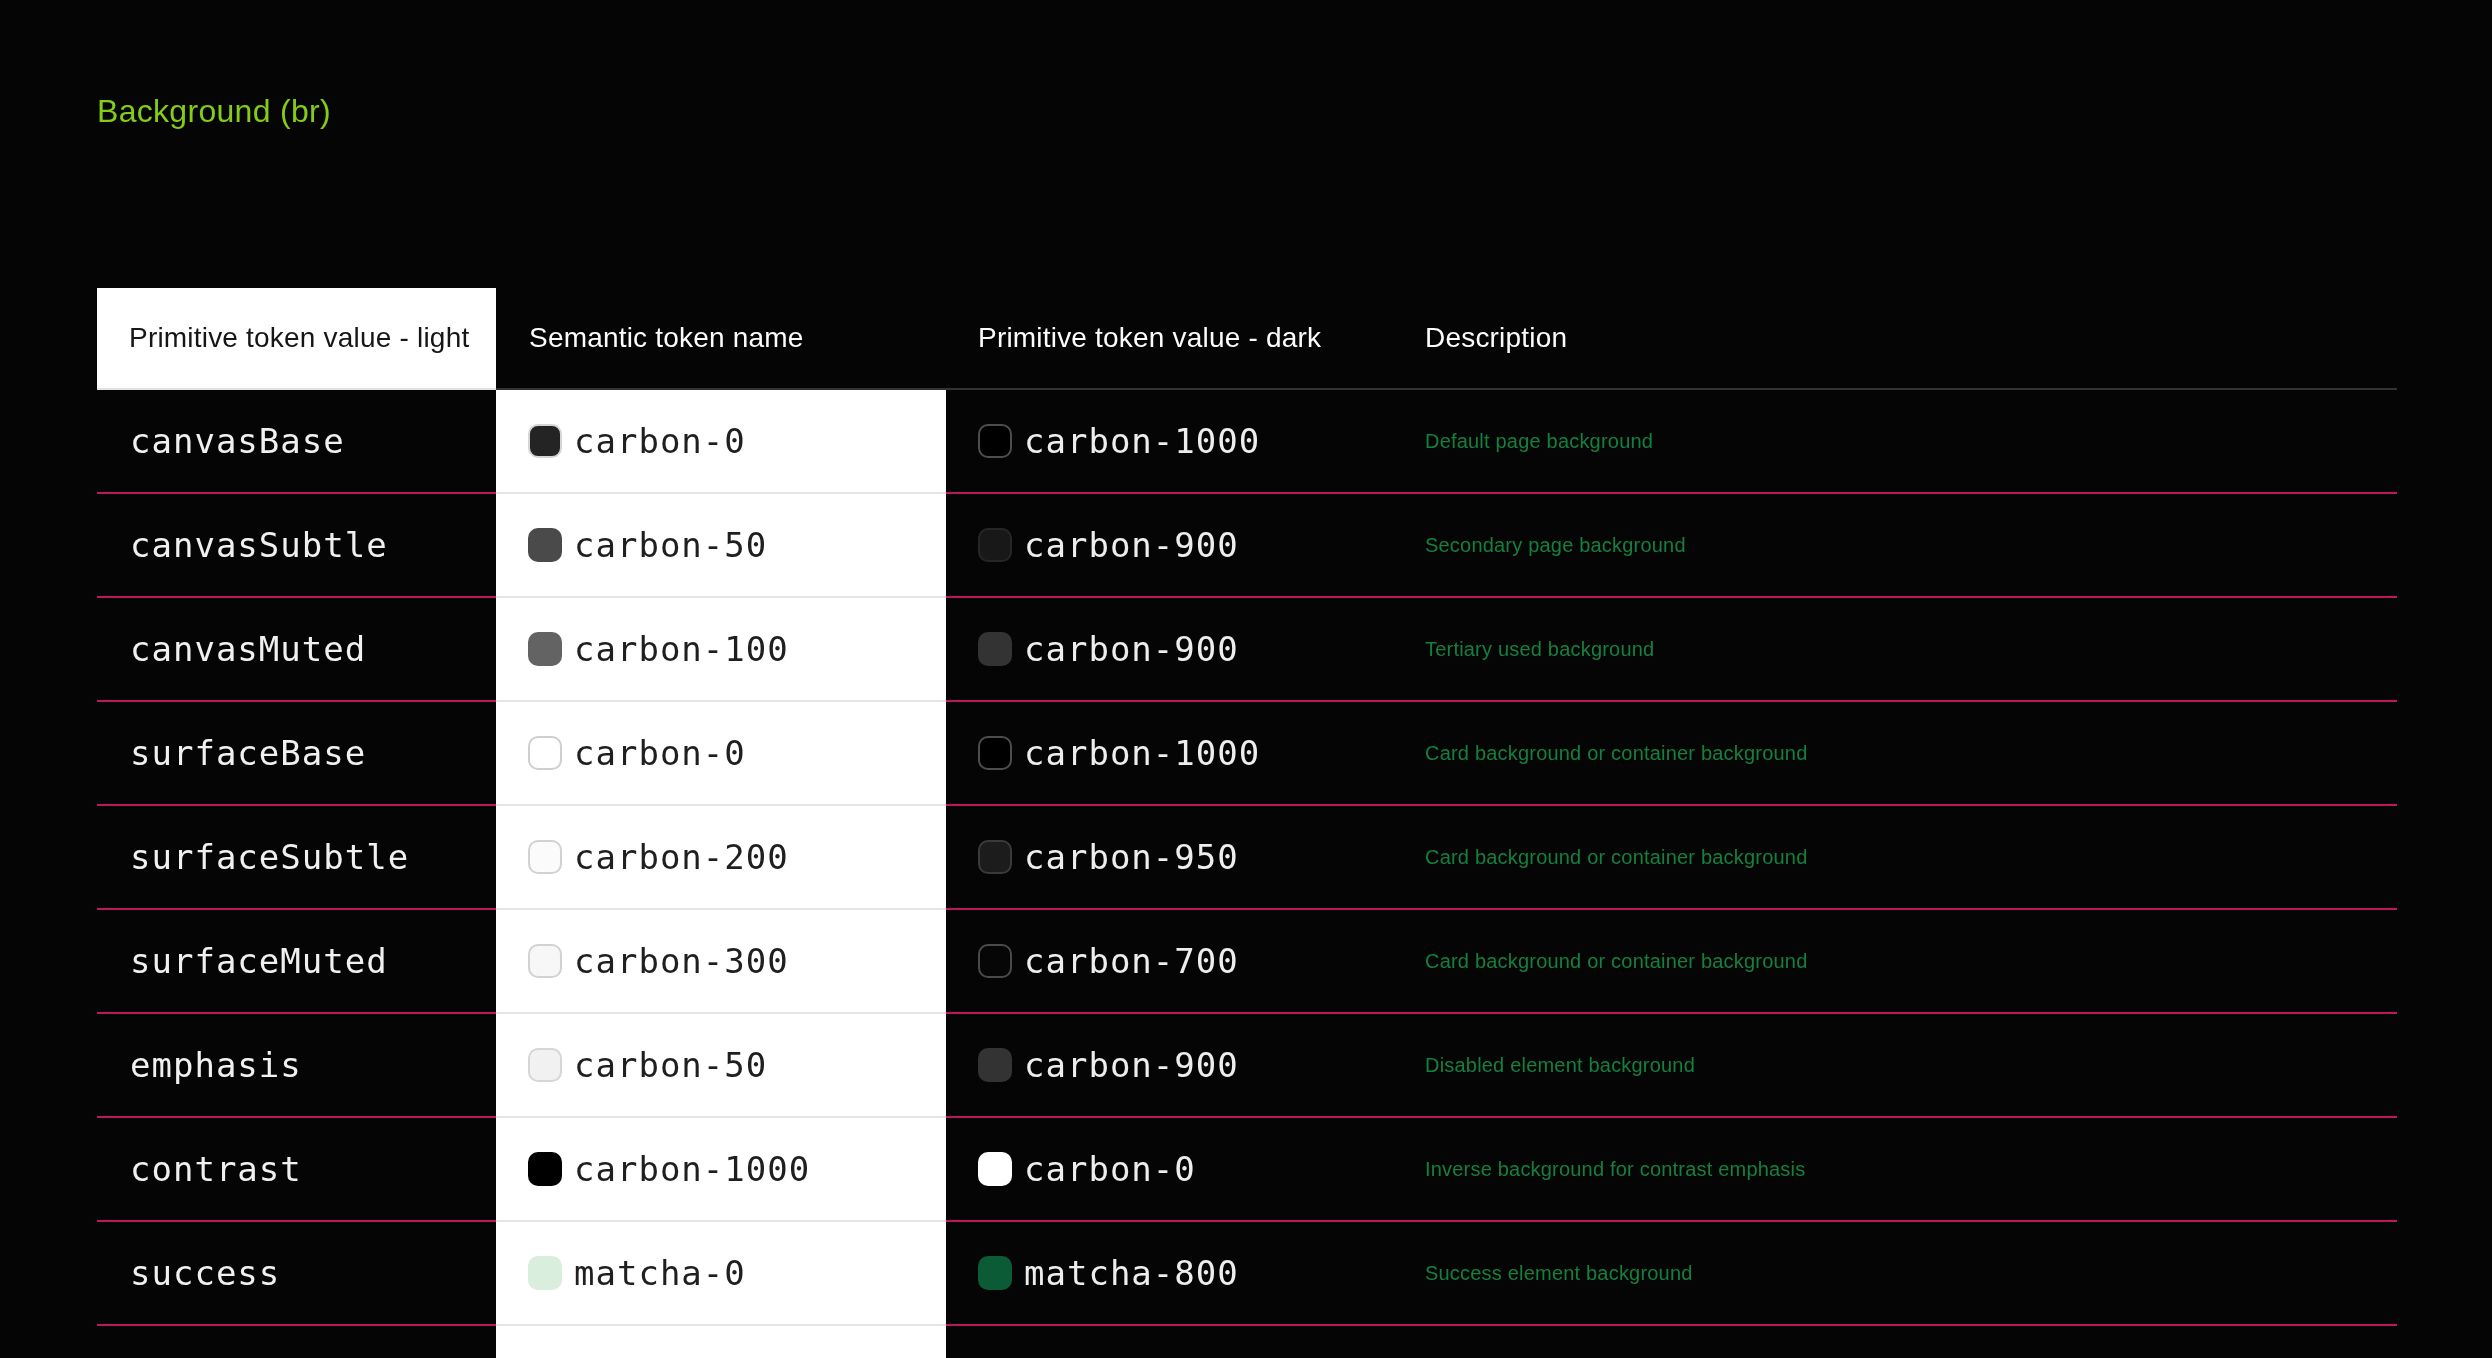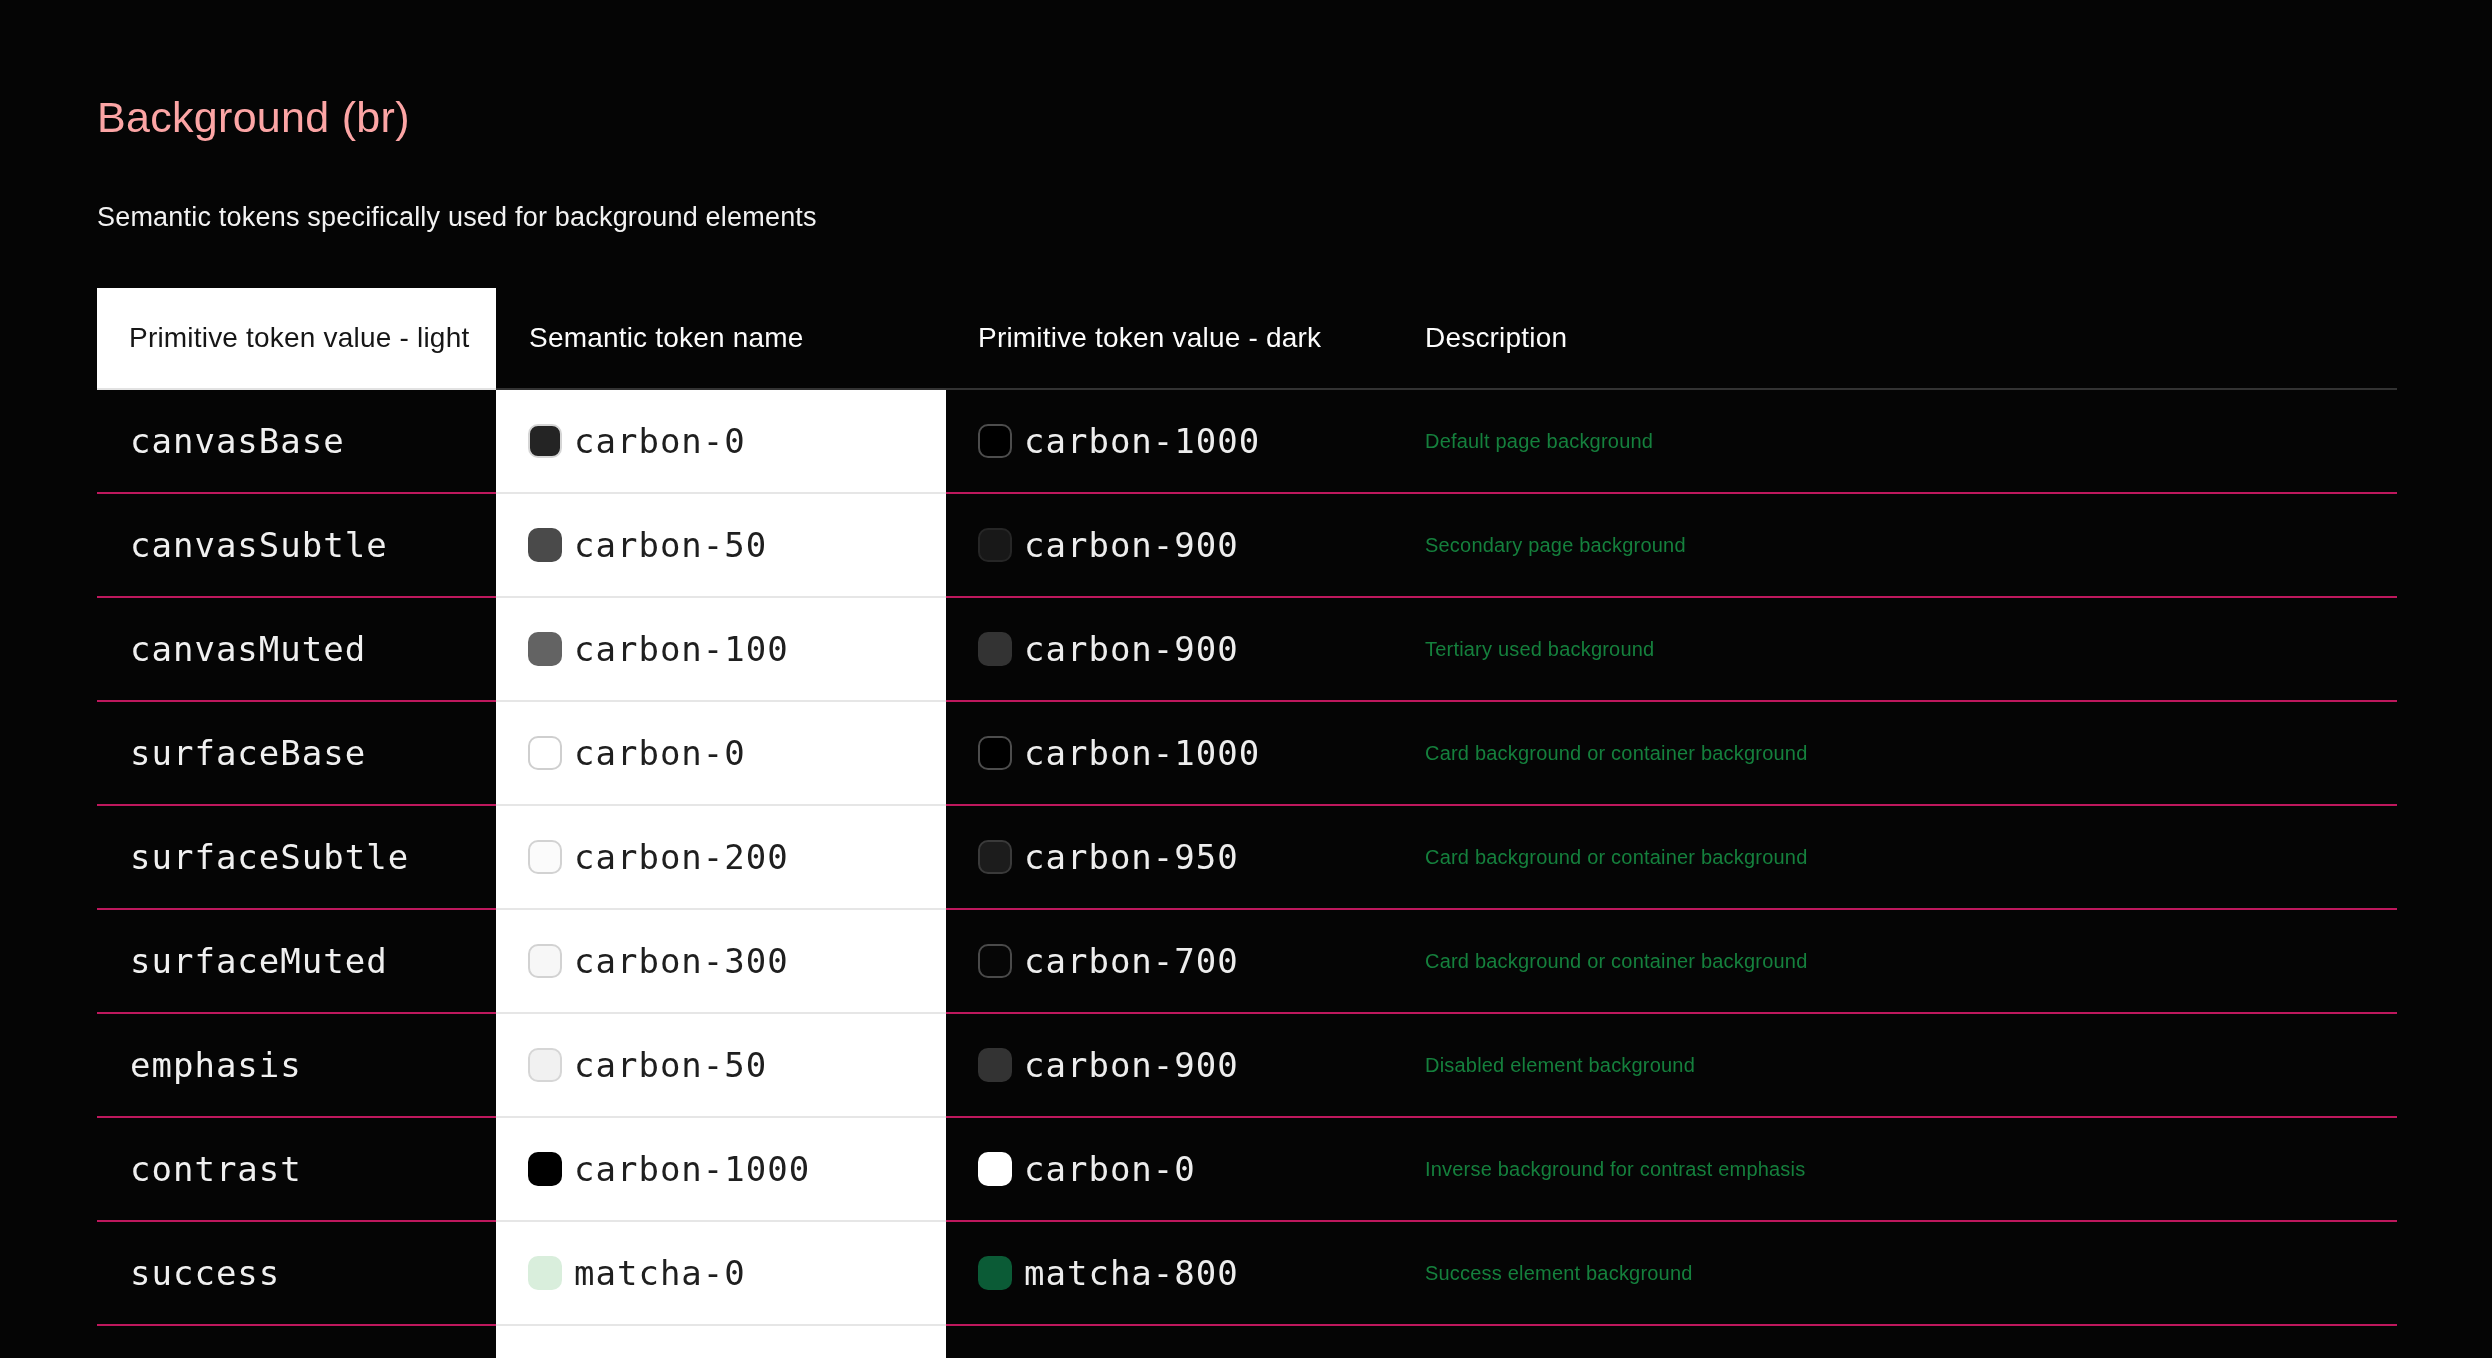--- a/index.html
+++ b/index.html
@@ -1,22 +1,22 @@
 <!DOCTYPE html>
 <html><head>
 <meta charset="utf-8">
 <style>
   * { margin:0; padding:0; box-sizing:border-box; }
   html,body { background:#050505; }
   body { width:2492px; height:1358px; overflow:hidden;
          font-family:"Liberation Sans", sans-serif; }
   main { position:relative; width:2492px; height:1358px; background:#050505; overflow:hidden; }
 
-  .page-title { position:absolute; left:97px; top:92px; font-size:43px; font-weight:500;
-                color:#fca5a5; letter-spacing:.3px; line-height:1.2; }
+  .page-title { position:absolute; left:97px; top:92px; font-size:32px; font-weight:500;
+                color:#84cc16; letter-spacing:.3px; line-height:1.2; }
   .page-subtitle { position:absolute; left:97px; top:202px; font-size:27px; font-weight:400;
                    color:#f2f2f2; letter-spacing:.2px; }
 
   .token-table { position:absolute; left:97px; top:288px; width:2300px; }
   .thead, .trow { display:grid; grid-template-columns:399px 450px 447px 1004px; }
 
   .cell { display:flex; align-items:center; padding-left:32px; }
   .c1 { padding-left:33px; }
   .c2 { background:#ffffff; }
 
@@ -37,21 +37,20 @@
   .swatch { width:34px; height:34px; border-radius:10px; border:2px solid transparent;
             flex:none; margin-right:12px; }
 
   .desc { font-size:20px; color:#15803d; letter-spacing:.2px; }
 </style>
 </head>
 <body>
 
 <main>
   <h1 class="page-title">Background (br)</h1>
-  <p class="page-subtitle">Semantic tokens specifically used for background elements</p>
 
   <section class="token-table">
     <div class="thead">
       <div class="cell c2">
           <span class="th">Primitive token value - light</span>
         </div>
       <div class="cell c1">
           <span class="th">Semantic token name</span>
         </div>
       <div class="cell c3">

